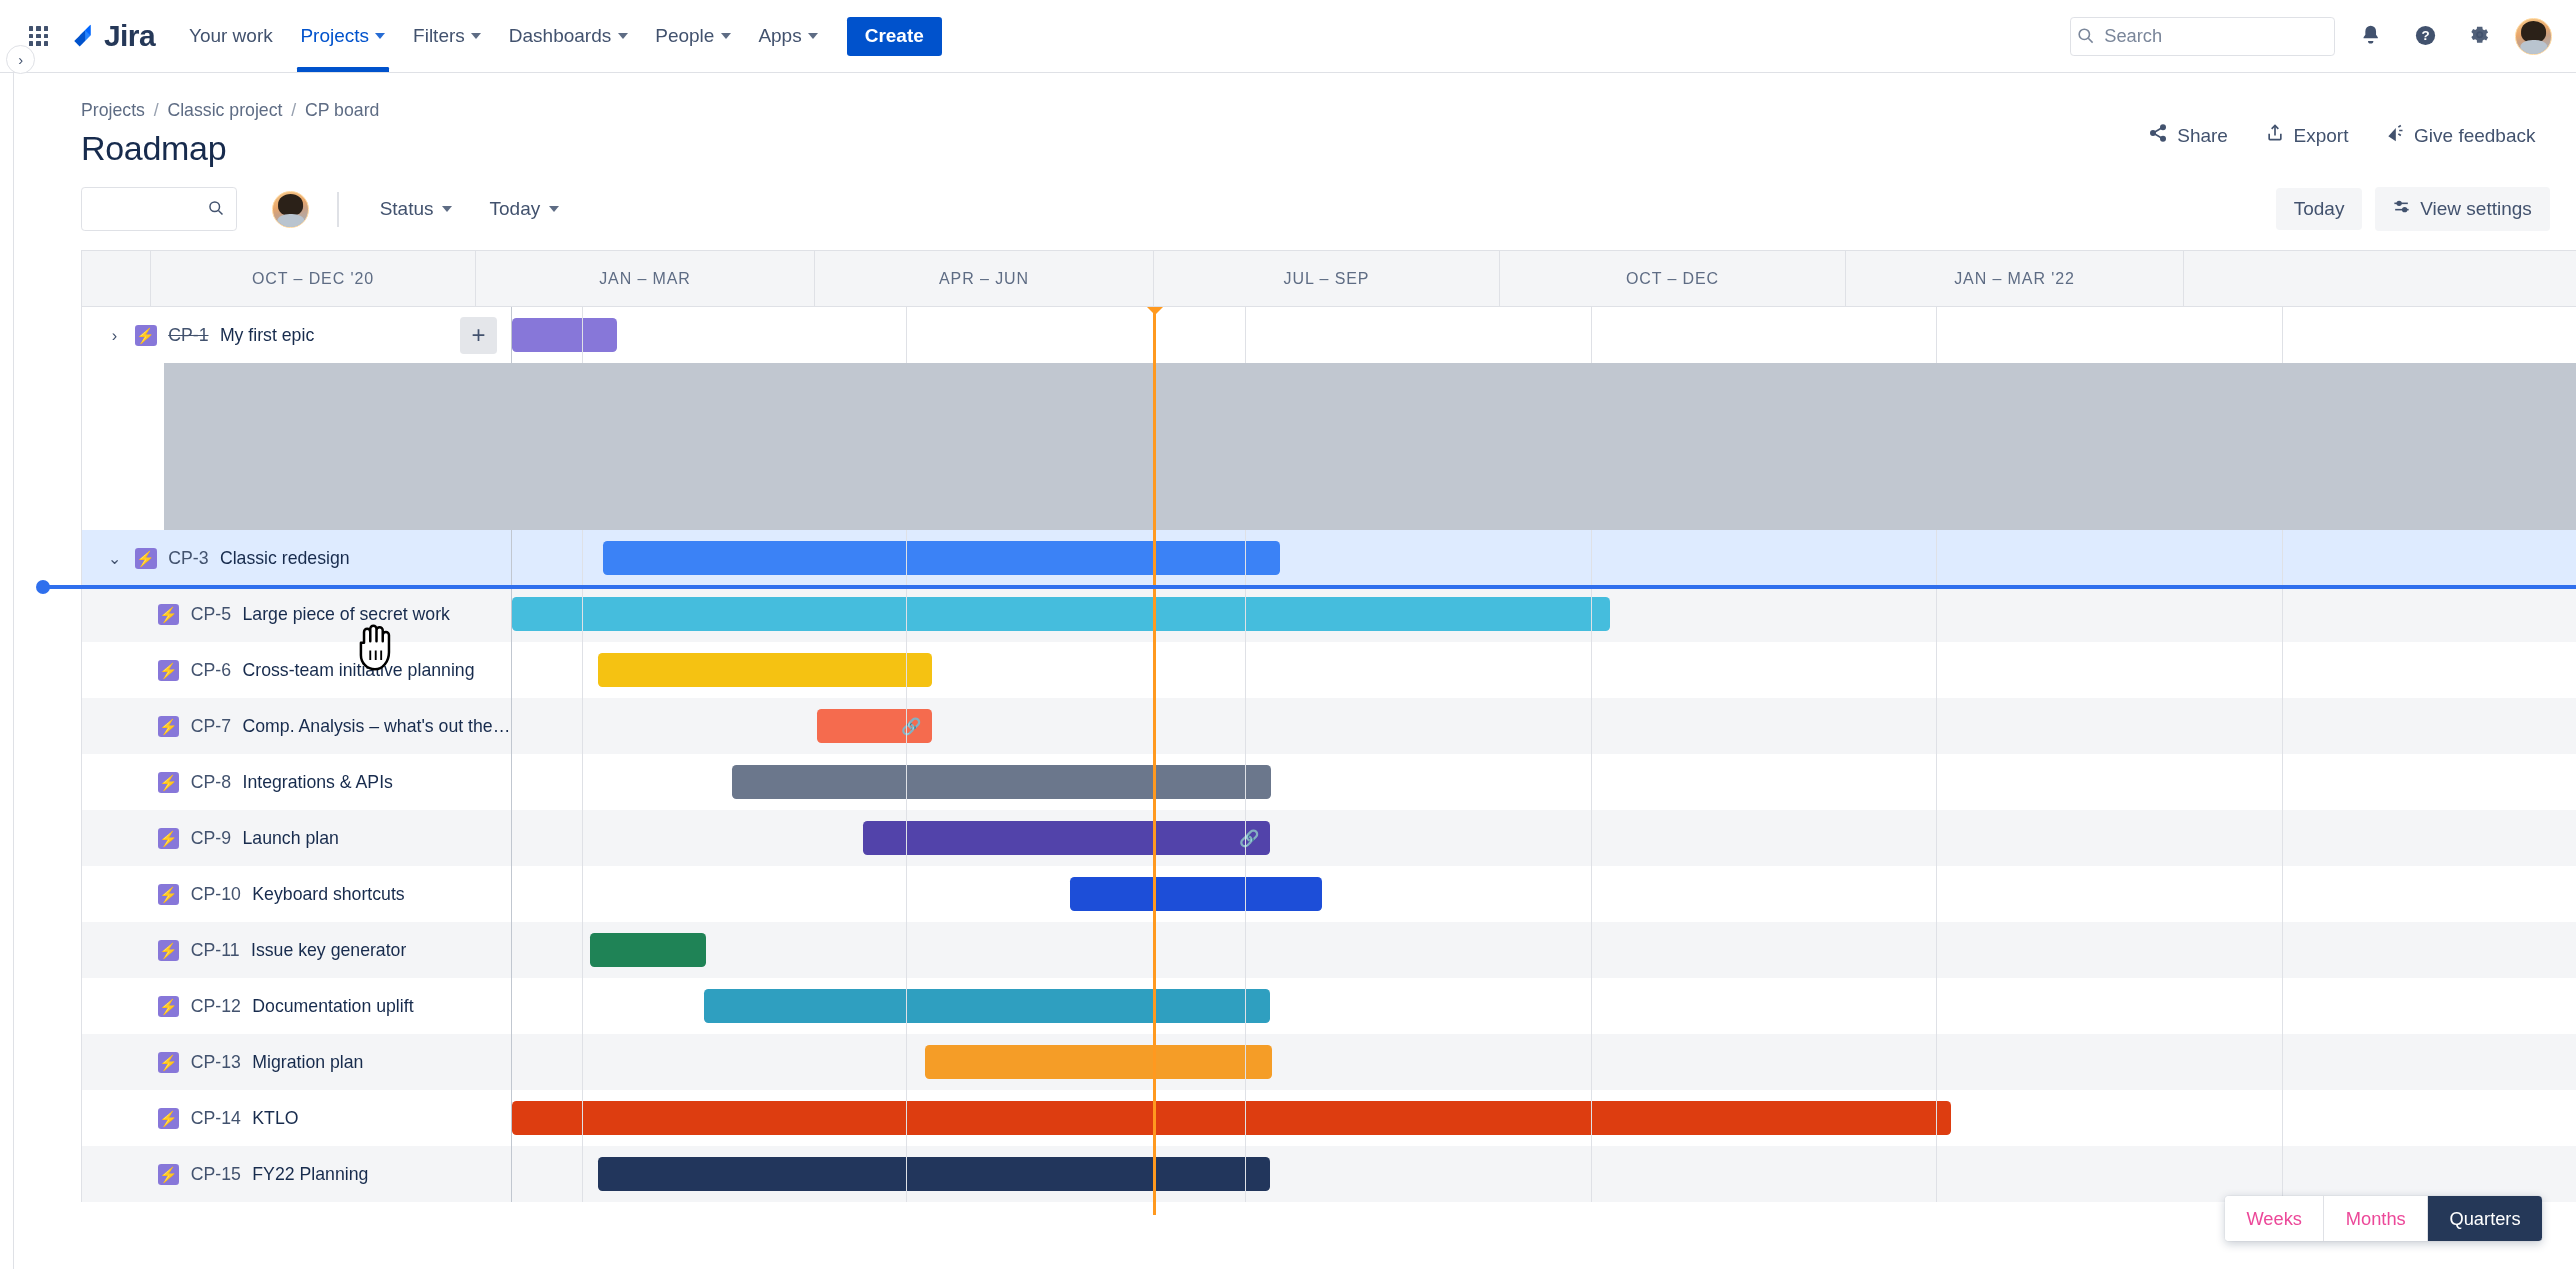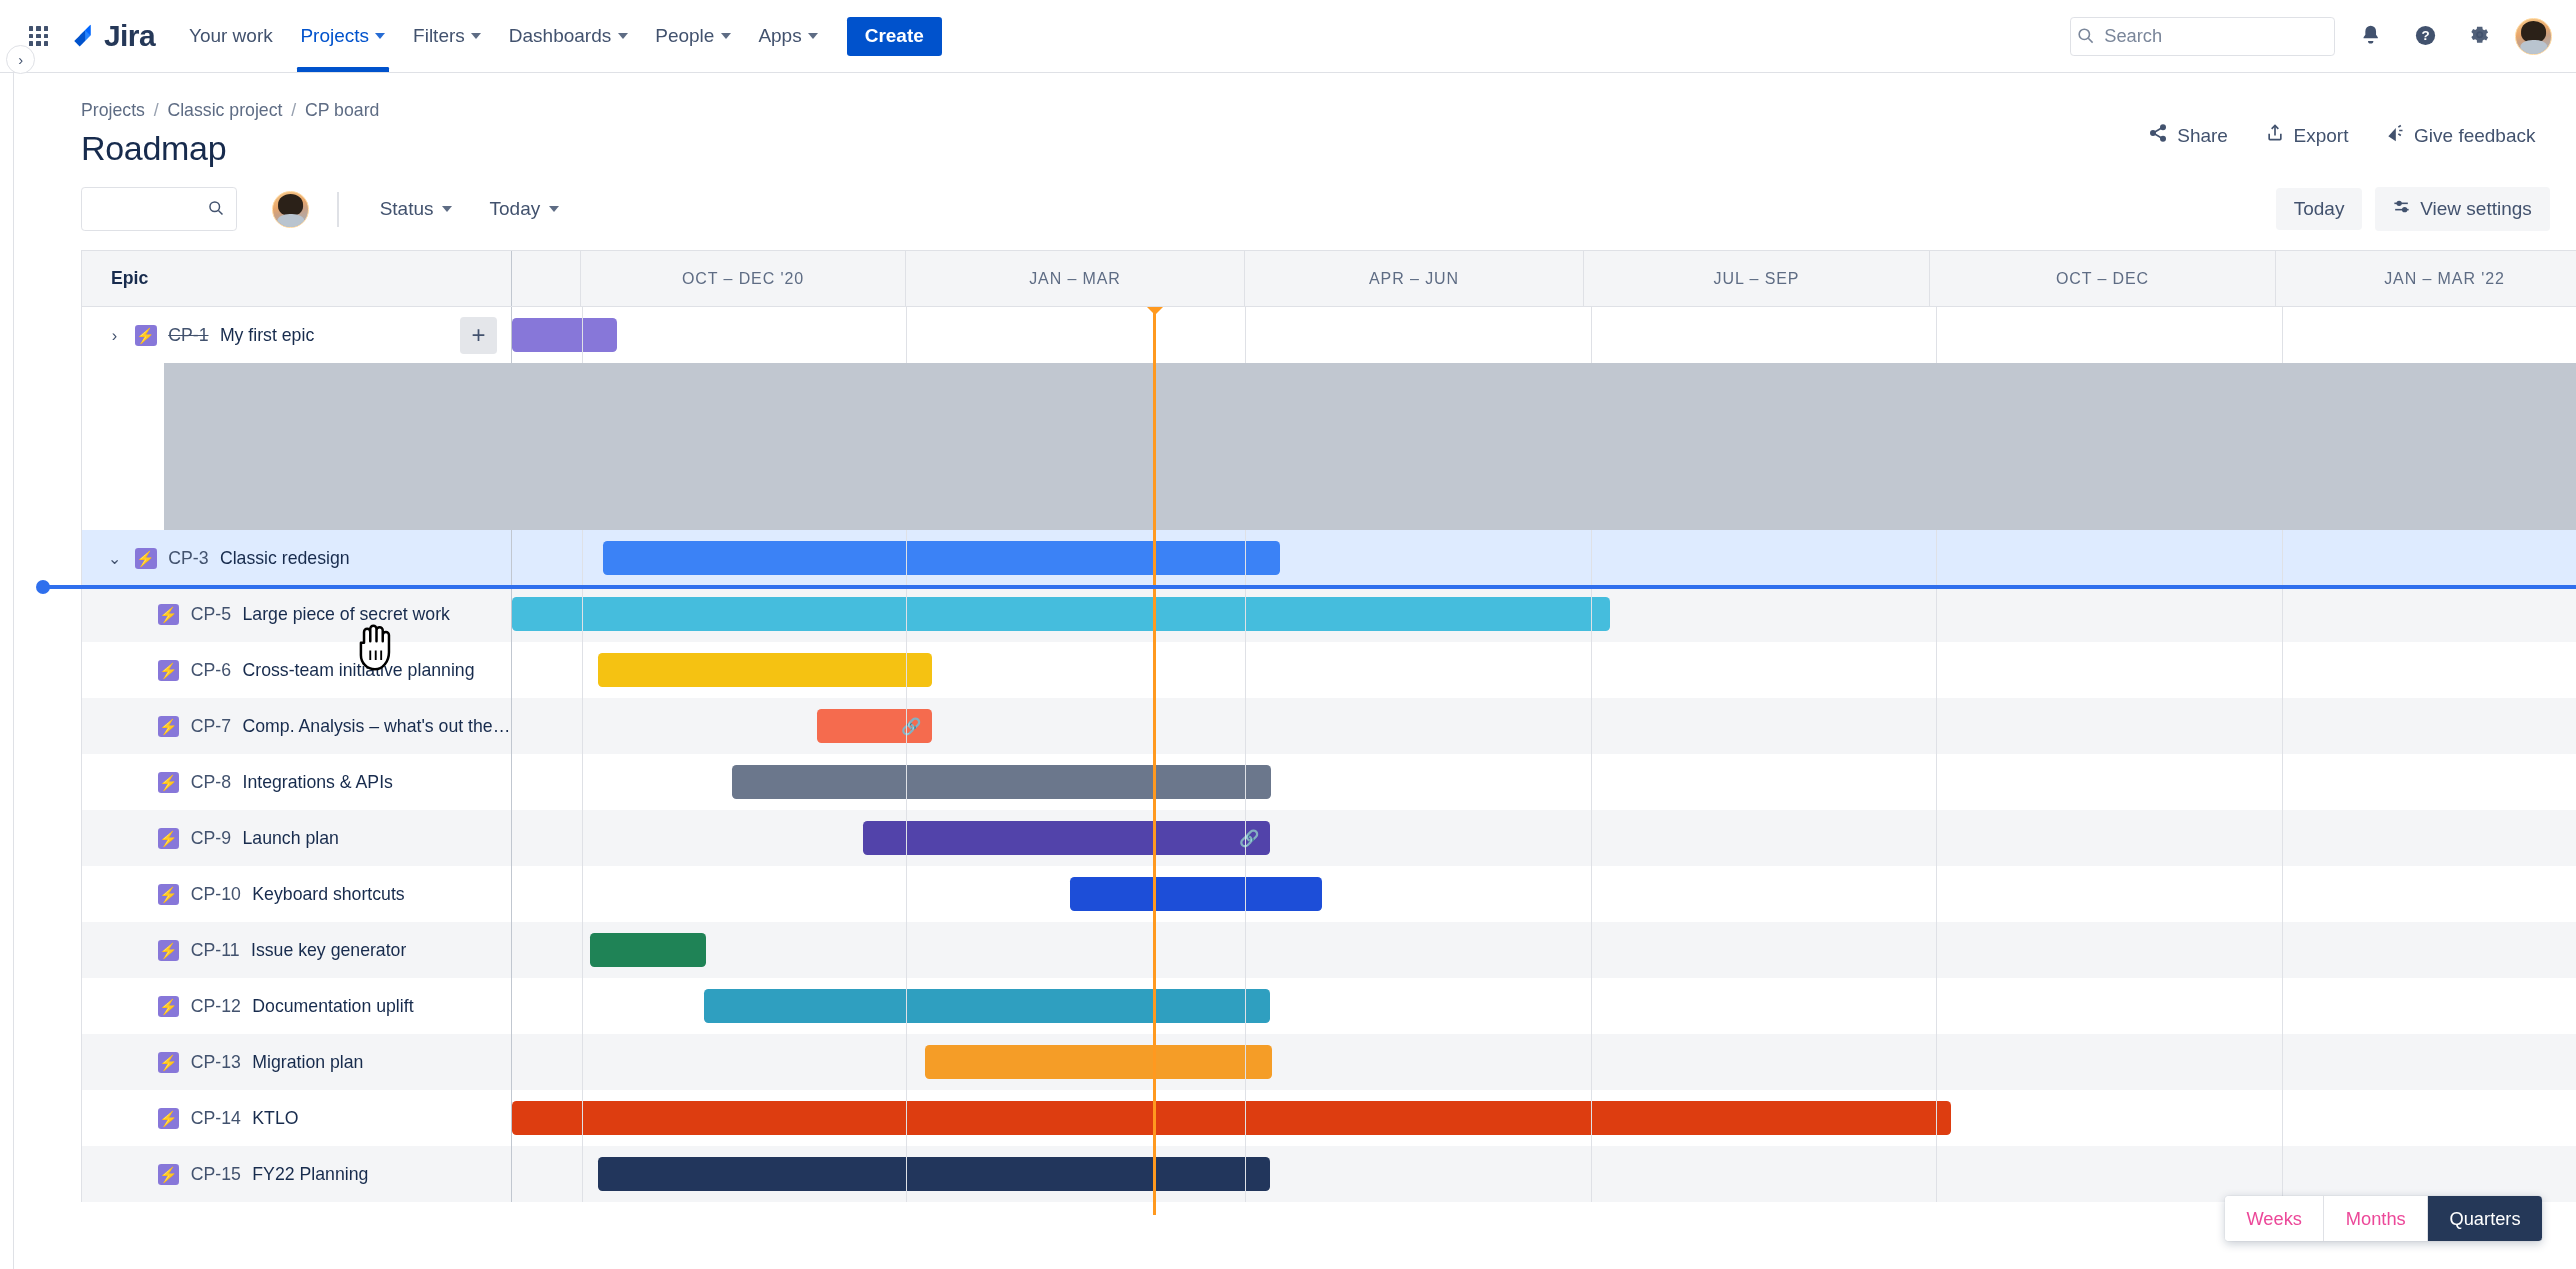--- a/index.html
+++ b/index.html
@@ -366,21 +366,20 @@
             <circle cx="16" cy="16" r="2.4" fill="#42526e"></circle>
         </svg>
       </span>
       <span>View settings</span>
     </button>
   </div>
 </div>
 
 <div class="roadmap">
   <div class="rm-header">
-    <div class="rm-epiccol">Epic</div>
     <div class="rm-prequarter"></div>
     <div class="quarter" style="width:325px">OCT – DEC '20</div>
     <div class="quarter" style="width:339px">JAN – MAR</div>
     <div class="quarter" style="width:339px">APR – JUN</div>
     <div class="quarter" style="width:346px">JUL – SEP</div>
     <div class="quarter" style="width:346px">OCT – DEC</div>
     <div class="quarter" style="width:338px">JAN – MAR '22</div>
   </div>
 
   <div class="rm-body" id="tl-body">

